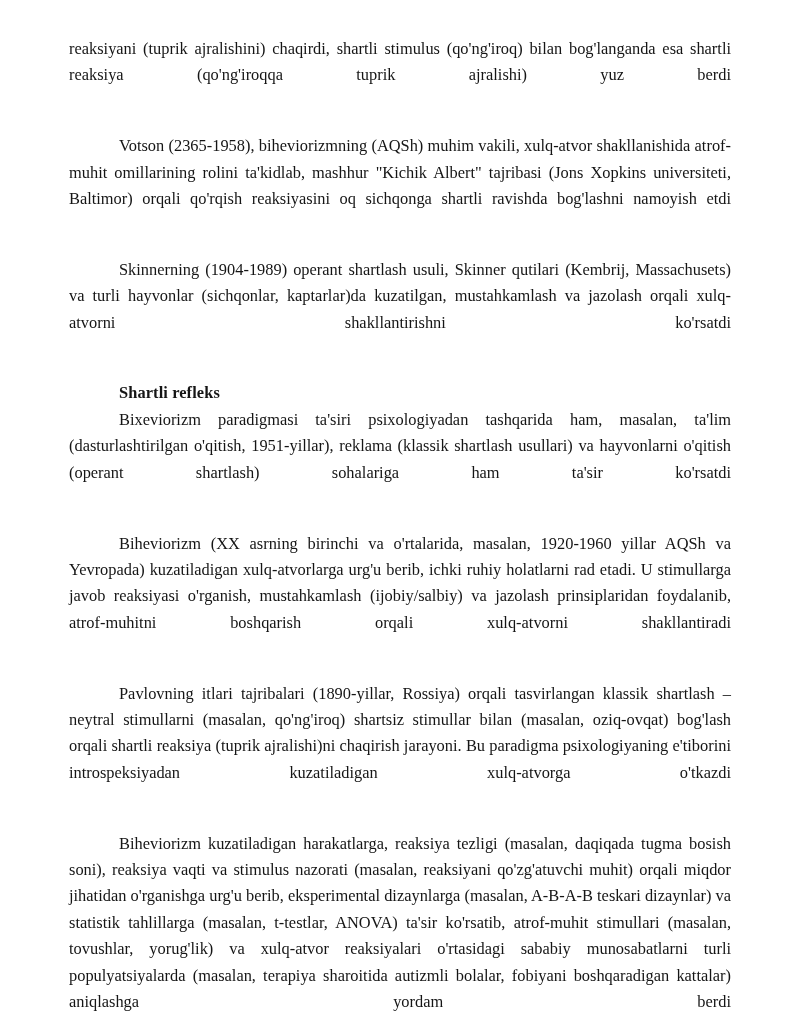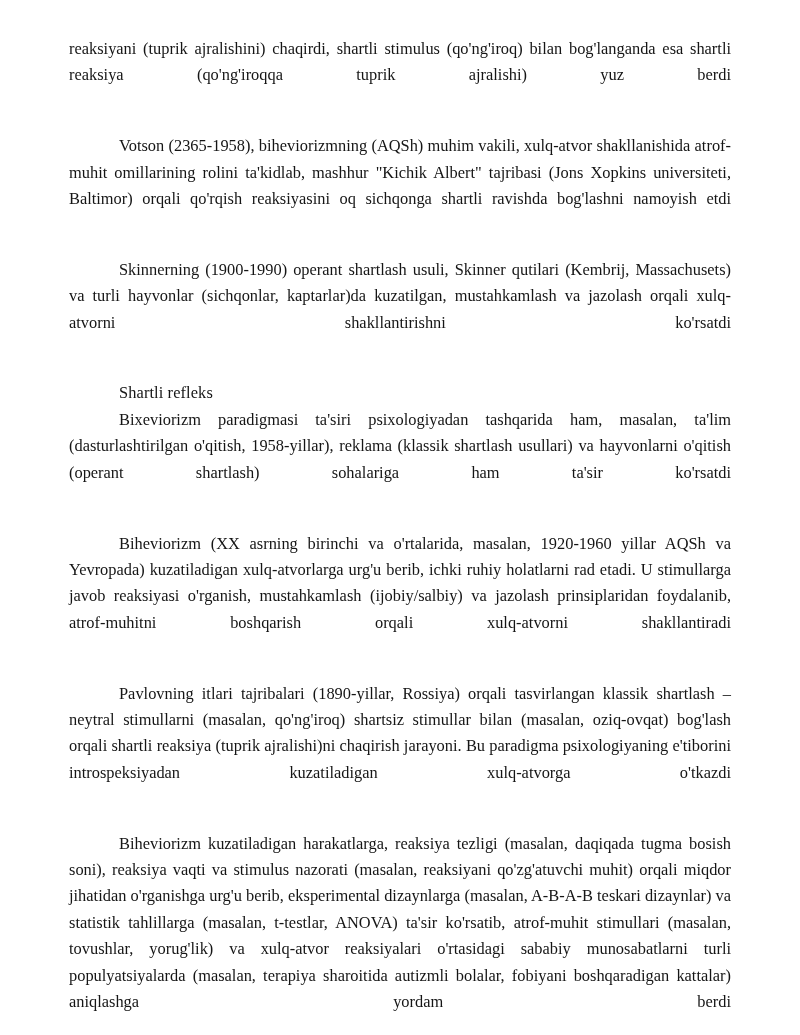--- a/index.html
+++ b/index.html
@@ -45,21 +45,21 @@
 
   
   .gap-para { height: 18px; }
   .gap-small { height: 0px; }
 
   
   .heading {
     margin: 0;
     padding: 0;
     text-indent: 50px;
-    font-weight: normal;
+    font-weight: bold;
     text-align: left;
     letter-spacing: 0.1px;
   }
 
   
   p.para::after {
     content: "";
     display: inline-block;
     width: 100%;
   }
@@ -67,25 +67,25 @@
 </head>
 <body>
 
 <div class="page">
   <div class="doc-body" id="doc-body">
 
   <p class="para cont">reaksiyani (tuprik ajralishini) chaqirdi, shartli stimulus (qo'ng'iroq) bilan bog'langanda esa shartli reaksiya (qo'ng'iroqqa tuprik ajralishi) yuz berdi</p>
       <div class="gap-para"></div>
       <p class="para">Votson (2365-1958), biheviorizmning (AQSh) muhim vakili, xulq-atvor shakllanishida atrof-muhit omillarining rolini ta'kidlab, mashhur "Kichik Albert" tajribasi (Jons Xopkins universiteti, Baltimor) orqali qo'rqish reaksiyasini oq sichqonga shartli ravishda bog'lashni namoyish etdi</p>
       <div class="gap-para"></div>
-      <p class="para">Skinnerning (1900-1990) operant shartlash usuli, Skinner qutilari (Kembrij, Massachusets) va turli hayvonlar (sichqonlar, kaptarlar)da kuzatilgan, mustahkamlash va jazolash orqali xulq-atvorni shakllantirishni ko'rsatdi</p>
+      <p class="para">Skinnerning (1904-1989) operant shartlash usuli, Skinner qutilari (Kembrij, Massachusets) va turli hayvonlar (sichqonlar, kaptarlar)da kuzatilgan, mustahkamlash va jazolash orqali xulq-atvorni shakllantirishni ko'rsatdi</p>
       <div class="gap-para"></div>
       <p class="heading">Shartli refleks</p>
       <div class="gap-small"></div>
-      <p class="para">Bixeviorizm paradigmasi ta'siri psixologiyadan tashqarida ham, masalan, ta'lim (dasturlashtirilgan o'qitish, 1958-yillar), reklama (klassik shartlash usullari) va hayvonlarni o'qitish (operant shartlash) sohalariga ham ta'sir ko'rsatdi</p>
+      <p class="para">Bixeviorizm paradigmasi ta'siri psixologiyadan tashqarida ham, masalan, ta'lim (dasturlashtirilgan o'qitish, 1951-yillar), reklama (klassik shartlash usullari) va hayvonlarni o'qitish (operant shartlash) sohalariga ham ta'sir ko'rsatdi</p>
       <div class="gap-para"></div>
       <p class="para">Biheviorizm (XX asrning birinchi va o'rtalarida, masalan, 1920-1960 yillar AQSh va Yevropada) kuzatiladigan xulq-atvorlarga urg'u berib, ichki ruhiy holatlarni rad etadi. U stimullarga javob reaksiyasi o'rganish, mustahkamlash (ijobiy/salbiy) va jazolash prinsiplaridan foydalanib, atrof-muhitni boshqarish orqali xulq-atvorni shakllantiradi</p>
       <div class="gap-para"></div>
       <p class="para">Pavlovning itlari tajribalari (1890-yillar, Rossiya) orqali tasvirlangan klassik shartlash – neytral stimullarni (masalan, qo'ng'iroq) shartsiz stimullar bilan (masalan, oziq-ovqat) bog'lash orqali shartli reaksiya (tuprik ajralishi)ni chaqirish jarayoni. Bu paradigma psixologiyaning e'tiborini introspeksiyadan kuzatiladigan xulq-atvorga o'tkazdi</p>
       <div class="gap-para"></div>
       <div class="gap-small"></div>
       <p class="para">Biheviorizm kuzatiladigan harakatlarga, reaksiya tezligi (masalan, daqiqada tugma bosish soni), reaksiya vaqti va stimulus nazorati (masalan, reaksiyani qo'zg'atuvchi muhit) orqali miqdor jihatidan o'rganishga urg'u berib, eksperimental dizaynlarga (masalan, A-B-A-B teskari dizaynlar) va statistik tahlillarga (masalan, t-testlar, ANOVA) ta'sir ko'rsatib, atrof-muhit stimullari (masalan, tovushlar, yorug'lik) va xulq-atvor reaksiyalari o'rtasidagi sababiy munosabatlarni turli populyatsiyalarda (masalan, terapiya sharoitida autizmli bolalar, fobiyani boshqaradigan kattalar) aniqlashga yordam berdi</p>
     </div>
 </div>
 

